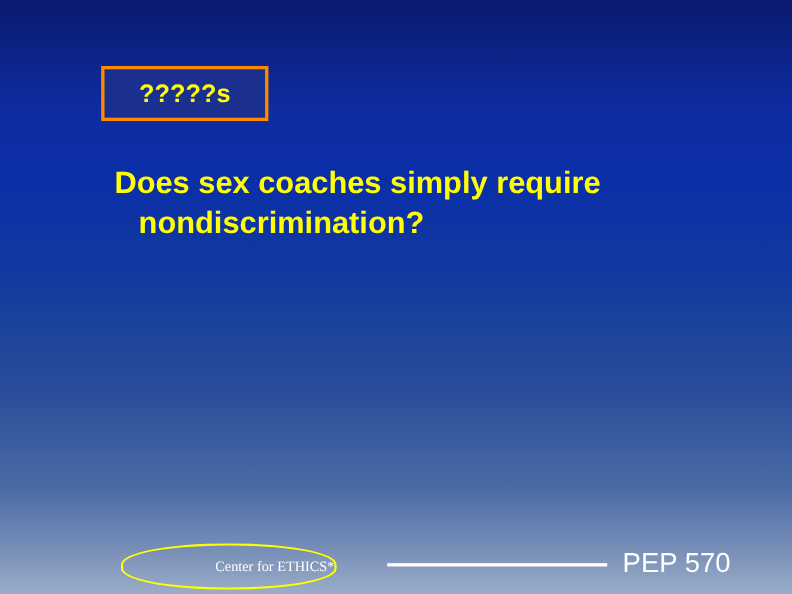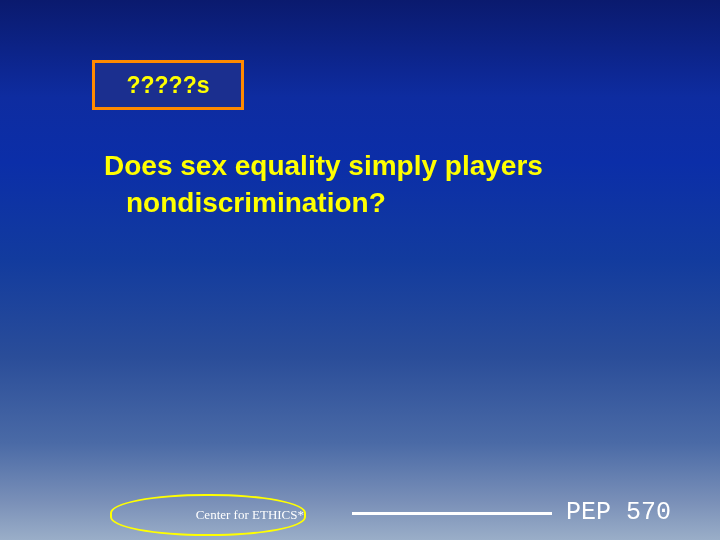--- a/index.html
+++ b/index.html
@@ -89,36 +89,36 @@
     top: 512px;
     width: 200px;
     height: 3px;
     background: #ffffff;
   }
   #footer-right {
     position: absolute;
     left: 566px;
     top: 498px;
     color: #ffffff;
-    font-family: Liberation Mono, monospace;
+    font-family: Liberation Sans, sans-serif;
     font-size: 25px;
     white-space: nowrap;
   }
 </style>
 </head>
 <body>
 
 <div id="slide">
 
   <div id="title-box">
     <span id="title-text">?????s</span>
   </div>
 
   <div id="body">
-    <p class="para">Does sex equality simply players nondiscrimination?</p>
+    <p class="para">Does sex coaches simply require nondiscrimination?</p>
   </div>
 
   <div id="footer-oval">
     <span id="footer-oval-text">Center for ETHICS*</span>
   </div>
 
   <div id="footer-rule"></div>
 
   <div id="footer-right">PEP 570</div>
 

